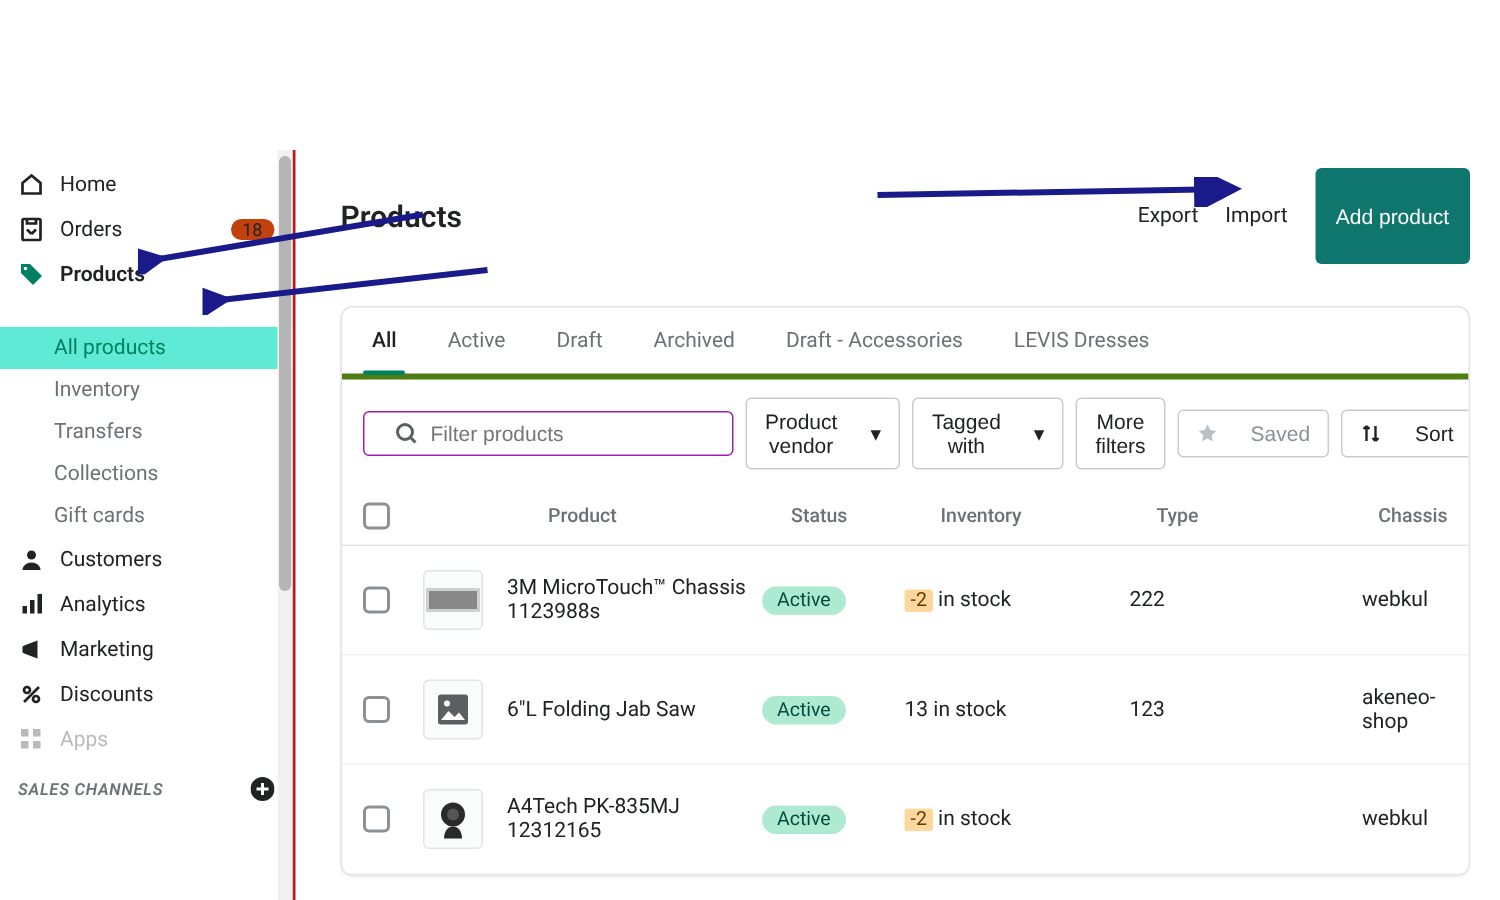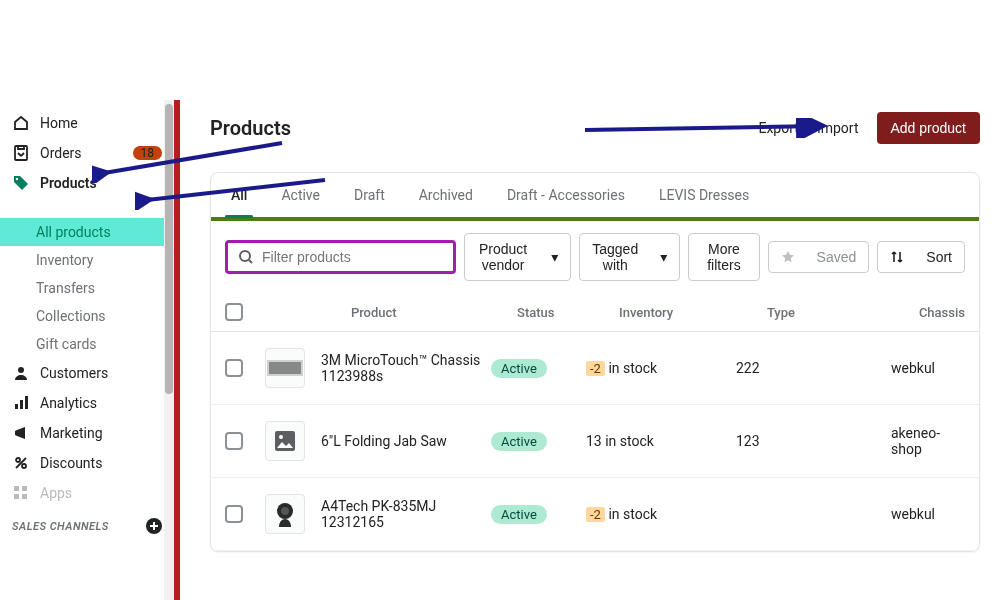--- a/index.html
+++ b/index.html
@@ -1,43 +1,43 @@
 <!DOCTYPE html>
 <html><head>
 <meta charset="utf-8">
 <style>
 * { box-sizing: border-box; margin: 0; padding: 0; }
 body { font-family: -apple-system, BlinkMacSystemFont, "Segoe UI", Roboto, sans-serif; font-size: 14px; color: #202223; background: #fff; width: 1000px; height: 600px; overflow: hidden; position: relative; }
 .layout { display: flex; height: 600px; padding-top: 100px; }
-.sidebar { width: 180px; flex-shrink: 0; position: relative; border-right: 6px solid #b91c1c; }
+.sidebar { width: 197px; flex-shrink: 0; position: relative; border-right: 2px solid #b91c1c; }
 .sidebar-scroll { position: absolute; right: 0; top: 0; bottom: 0; width: 10px; background: #f1f1f1; }
 .sidebar-scroll-thumb { width: 8px; background: #b5b5b5; border-radius: 4px; height: 290px; margin: 0 auto; margin-top: 4px; }
 .nav { list-style: none; padding-top: 8px; }
 .nav-item { display: flex; align-items: center; padding: 6px 12px; cursor: pointer; gap: 10px; }
 .nav-item.sub { padding-left: 36px; color: #6d7175; }
 .nav-item.sub.active { color: #008060; background: #5eead4; margin-top: 20px; }
 .nav-item.selected { font-weight: 600; }
 .nav-item.disabled { color: #bababa; }
 .nav-icon { width: 18px; height: 18px; display: flex; align-items: center; justify-content: center; flex-shrink: 0; }
 .nav-label { flex: 1; }
 .badge-count { background: #c2410c; border-radius: 10px; padding: 0 8px; font-size: 12px; color: #202223; }
 .section-title { font-size: 11px; font-weight: 600; color: #6d7175; padding: 10px 12px 4px; display: flex; align-items: center; justify-content: space-between; letter-spacing: 0.5px; font-style: italic; }
 .main { flex: 1; padding: 12px 20px 0 30px; overflow: hidden; }
 .page-head { display: flex; align-items: center; justify-content: space-between; margin-bottom: 28px; }
 .page-title { font-size: 20px; font-weight: 600; }
 .head-actions { display: flex; align-items: center; gap: 18px; }
 .link-btn { color: #202223; cursor: pointer; font-size: 14px; }
-.btn-primary { background: #7f1d1d; color: #fff; border: none; padding: 8px 14px; border-radius: 4px; cursor: pointer; font-size: 14px; font-weight: 500; }
+.btn-primary { background: #0f766e; color: #fff; border: none; padding: 24px 14px; border-radius: 4px; cursor: pointer; font-size: 14px; font-weight: 500; }
 .card { border: 1px solid #e1e3e5; border-radius: 8px; box-shadow: 0 1px 2px rgba(0,0,0,0.05); overflow: hidden; }
 .tabs { display: flex; border-bottom: 4px solid #4d7c0f; padding: 0 14px; gap: 22px; }
 .tab { padding: 14px 6px; cursor: pointer; color: #6d7175; position: relative; }
 .tab.active { color: #202223; font-weight: 500; }
 .tab.active::after { content: ""; position: absolute; bottom: -1px; left: 0; right: 0; height: 3px; background: #008060; border-radius: 2px; }
 .filter-row { display: flex; gap: 8px; padding: 12px 14px; align-items: center; }
-.search-box { flex: 1; display: flex; align-items: center; border: 3px solid #a21caf; border-radius: 4px; padding: 6px 10px; gap: 8px; max-width: 280px; }
+.search-box { flex: 1; display: flex; align-items: center; border: 1px solid #a21caf; border-radius: 4px; padding: 6px 20px; gap: 8px; max-width: 280px; }
 .search-box input { border: none; outline: none; flex: 1; font-size: 14px; }
 .filter-btn { border: 1px solid #c9cccf; background: #fff; padding: 7px 12px; border-radius: 4px; cursor: pointer; font-size: 14px; display: flex; align-items: center; gap: 22px; color: #202223; }
 .filter-btn.muted { color: #8c9196; }
 .table { width: 100%; }
 .thead { display: flex; padding: 10px 14px; border-bottom: 1px solid #e1e3e5; font-weight: 500; color: #6d7175; font-size: 13px; align-items: center; gap: 23px;}
 .trow { display: flex; padding: 16px 14px; border-bottom: 1px solid #f1f1f1; align-items: center; }
 .col-check { width: 40px; }
 .col-thumb { width: 56px; }
 .col-product { width: 170px; padding-right: 10px; }
 .col-status { width: 95px; }

